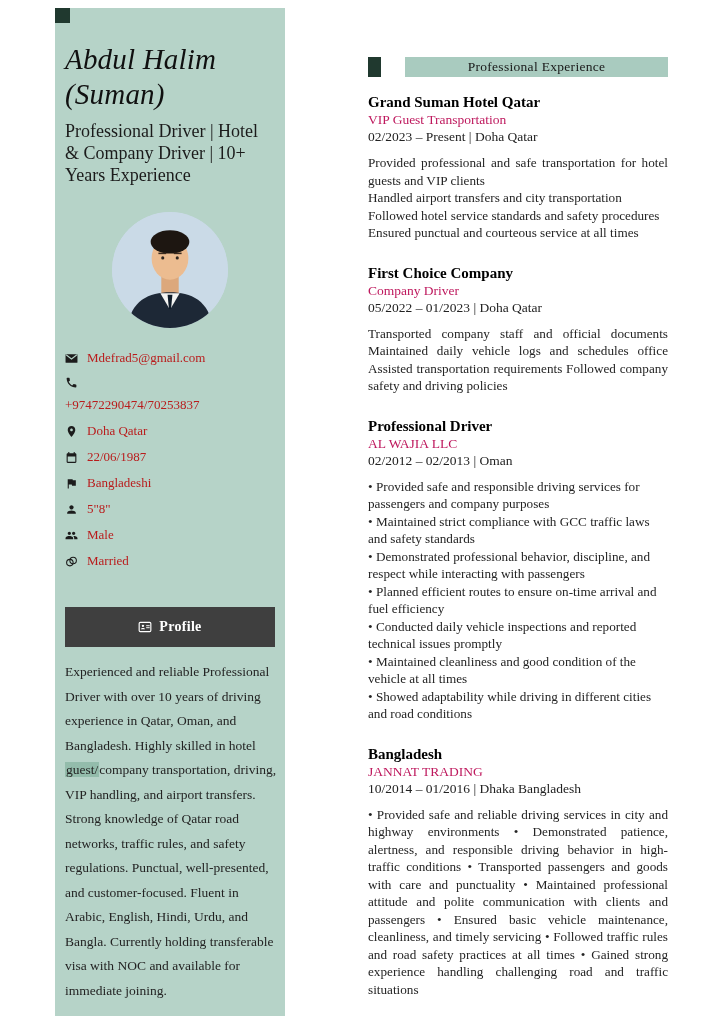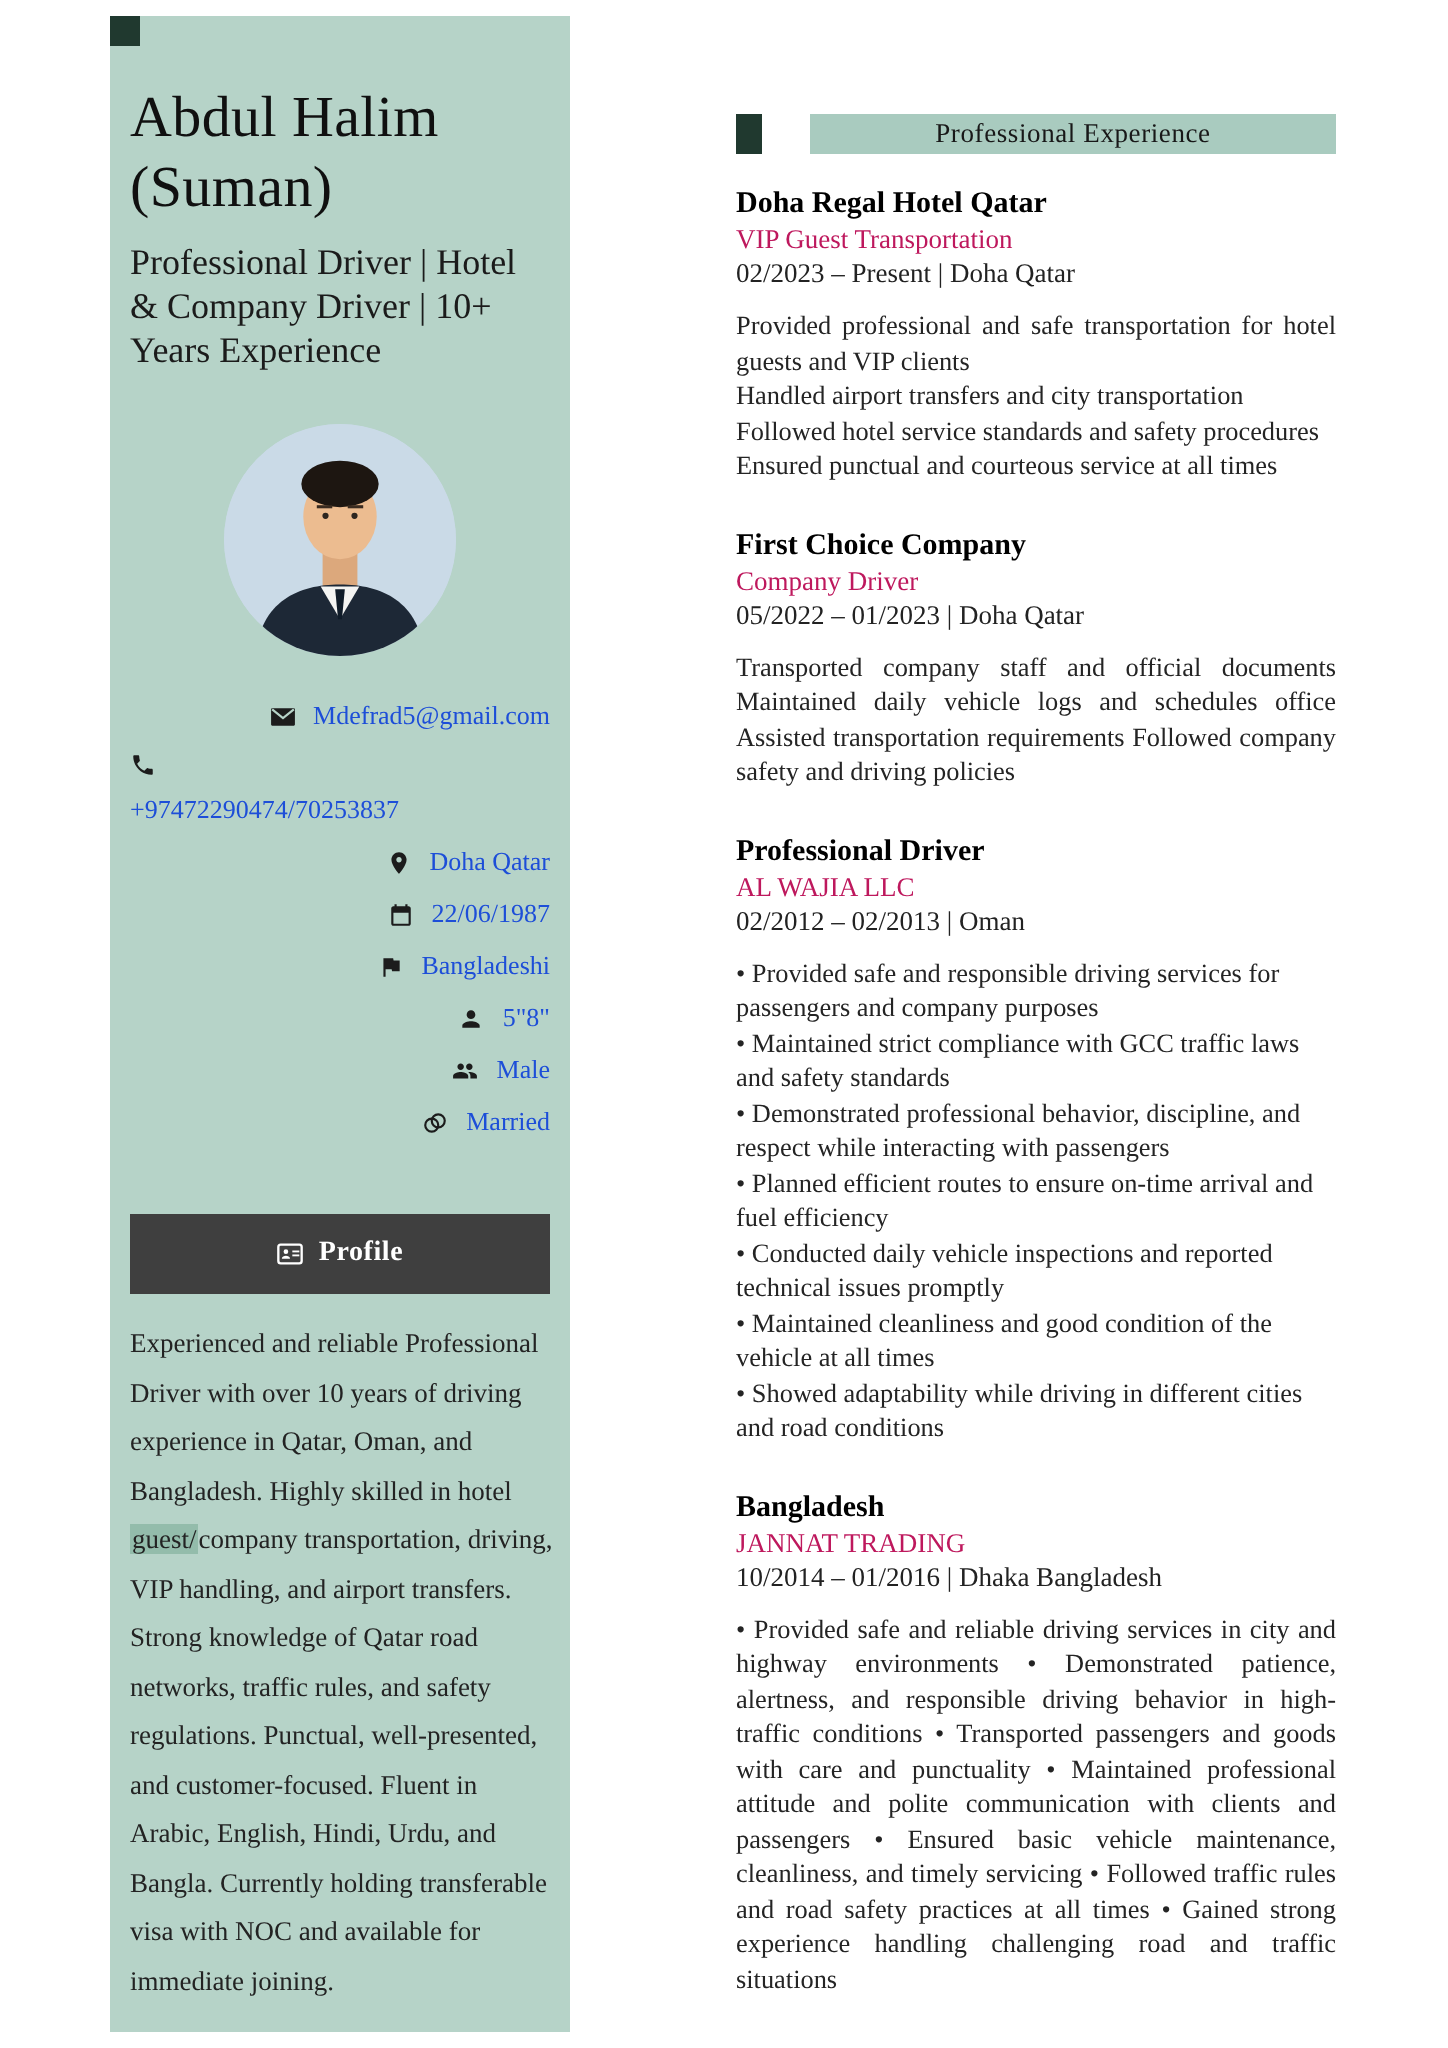--- a/index.html
+++ b/index.html
@@ -14,33 +14,33 @@
   .page { position:absolute; inset:0; background:#ffffff; }
 
   
   .sidebar {
     position:absolute; left:55px; top:8px; width:230px; height:1008px;
     background:#b6d3c8; padding:34px 10px 0 10px;
   }
   .corner-sq {
     position:absolute; left:0; top:0; width:15px; height:15px; background:#20392f;
   }
-  .name { font-size:29px; line-height:35px; color:#101010; font-weight:500; letter-spacing:0.2px; }
+  .name { font-size:29px; line-height:35px; color:#101010; font-weight:500; letter-spacing:0.2px;font-style:italic; }
   .headline { margin-top:8px; font-size:18px; line-height:22px; color:#1b1b1b; width:195px; }
 
   .photo-wrap {
     width:116px; height:116px; border-radius:50%; overflow:hidden;
     margin:26px auto 0 auto; background:#cadae7;
   }
   .photo-wrap svg { display:block; width:116px; height:116px; }
 
   .contact { margin-top:22px; }
   .contact-row {
     display:flex; align-items:center; gap:9px;
-    min-height:14px; margin-bottom:10px; font-size:13px; color:#1d4ed8;justify-content:flex-end;
+    min-height:14px; margin-bottom:10px; font-size:13px; color:#b91c1c;
   }
   .contact-row.stacked { flex-direction:column; align-items:flex-start; gap:8px; }
   .cicon { width:13px; height:13px; flex:0 0 13px; display:inline-block; }
   .cicon svg { display:block; width:13px; height:13px; }
 
   .profile-bar {
     margin-top:38px; height:40px; background:#3f3f3f; color:#ffffff;
     display:flex; align-items:center; justify-content:center; gap:7px;
   }
   .profile-bar .ptitle { font-size:14px; font-weight:bold; letter-spacing:0.3px; }
@@ -199,21 +199,21 @@
   </aside>
 
   <main class="main">
 
     <div class="banner">
       <div class="banner-sq"></div>
       <div class="banner-label">Professional Experience</div>
     </div>
 
     <section class="job">
-      <h3 class="job-company">Doha Regal Hotel Qatar</h3>
+      <h3 class="job-company">Grand Suman Hotel Qatar</h3>
       <div class="job-role">VIP Guest Transportation</div>
       <div class="job-dates">02/2023 – Present | Doha Qatar</div>
       <div class="job-desc">
         <div class="statement">Provided professional and safe transportation for hotel guests and VIP clients</div>
         <div class="statement">Handled airport transfers and city transportation</div>
         <div class="statement">Followed hotel service standards and safety procedures</div>
         <div class="statement">Ensured punctual and courteous service at all times</div>
       </div>
     </section>
 

